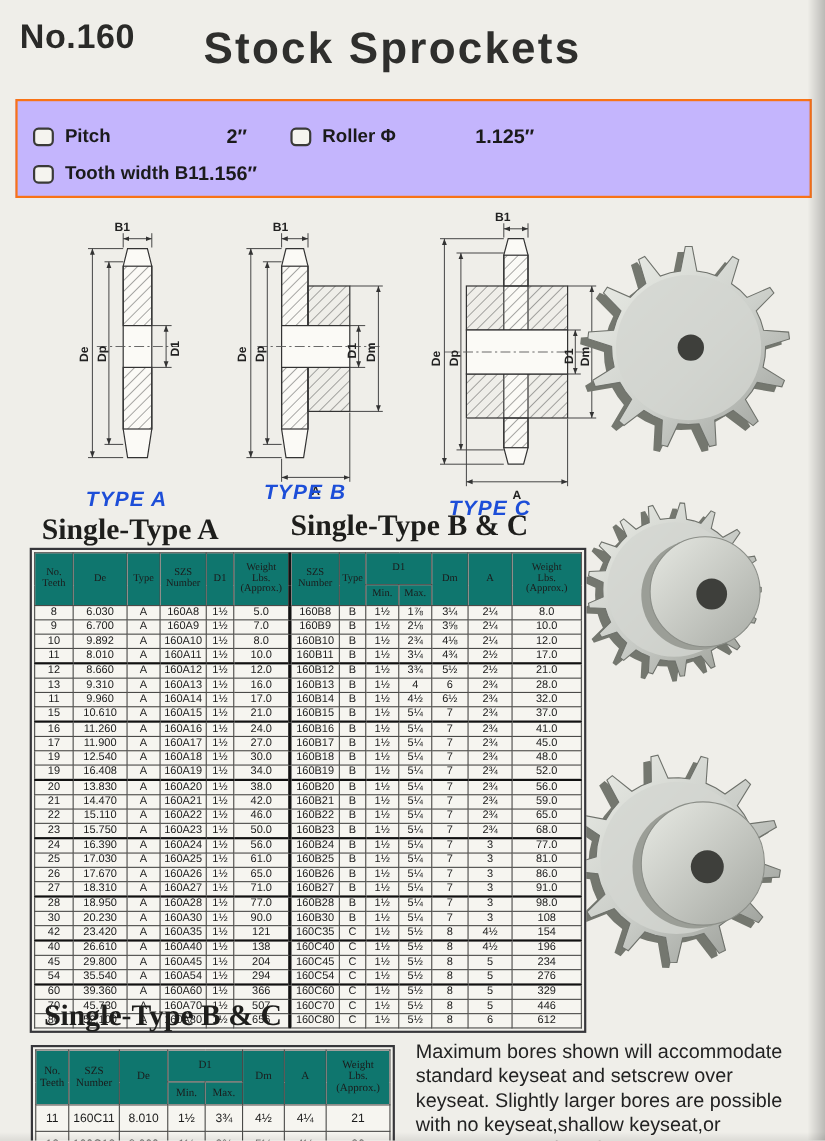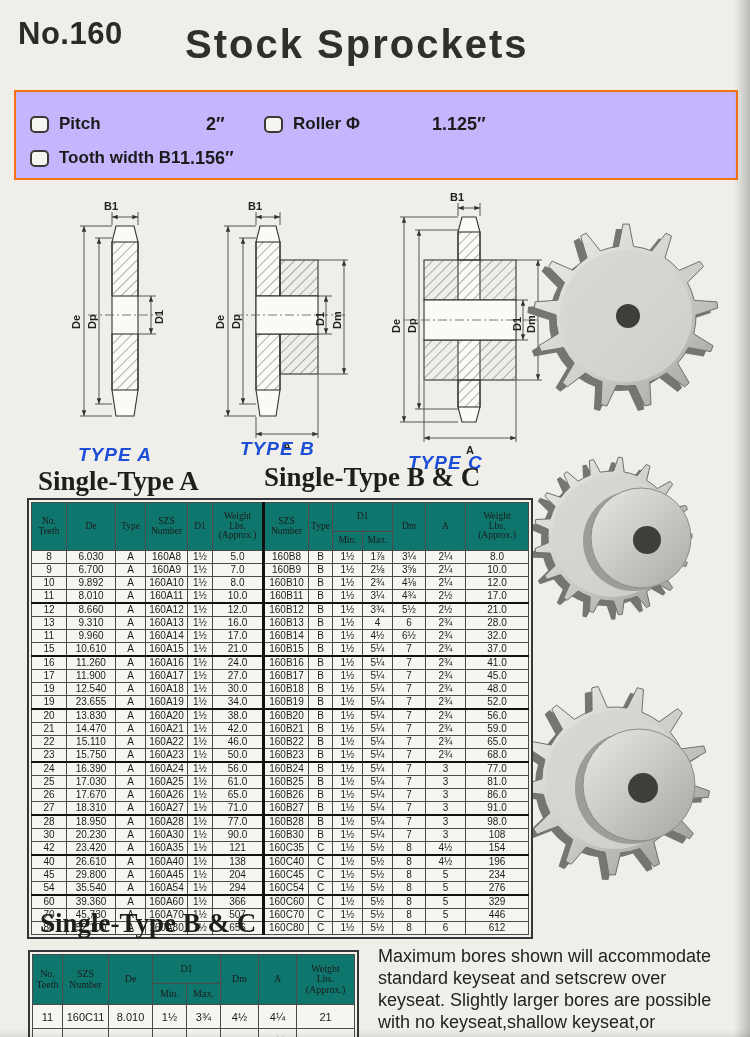--- a/index.html
+++ b/index.html
@@ -455,21 +455,21 @@
             <td class="vdiv">160B18</td>
             <td>B</td>
             <td>1½</td>
             <td>5¼</td>
             <td>7</td>
             <td>2¾</td>
             <td>48.0</td>
           </tr>
           <tr class="group-end">
             <td>19</td>
-            <td>23.655</td>
+            <td>16.408</td>
             <td>A</td>
             <td>160A19</td>
             <td>1½</td>
             <td>34.0</td>
             <td class="vdiv">160B19</td>
             <td>B</td>
             <td>1½</td>
             <td>5¼</td>
             <td>7</td>
             <td>2¾</td>

